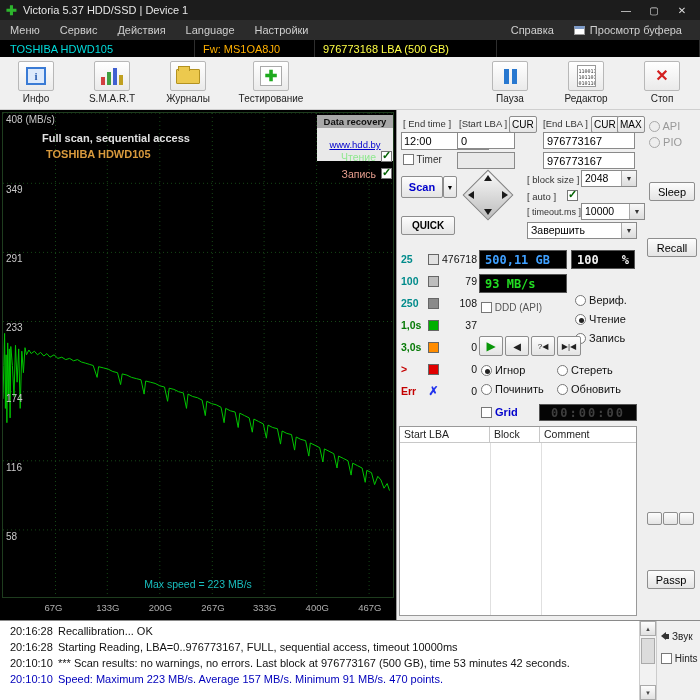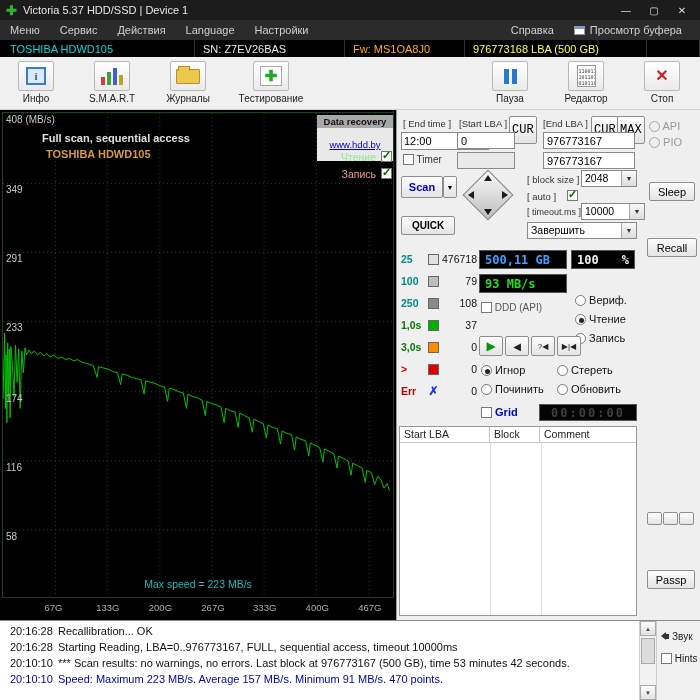--- a/index.html
+++ b/index.html
@@ -74,21 +74,21 @@
 
   .panel { flex:1; background:#efefef; border-left:1px solid #9a9a9a; position:relative;
            font-size:11px; }
   .plabel { position:absolute; font-size:9.5px; color:#333; white-space:nowrap; }
   .inp { position:absolute; border:1px solid #8a8a8a; background:#fff; font-size:11px;
          font-family:"Liberation Sans",sans-serif; padding:0 3px; height:17px; }
   .inp.dis { background:#e9e9e9; }
   .b3 { background:linear-gradient(#fdfdfd,#e4e4e4); border:1px solid #8e8e8e; border-radius:2px;
         font-size:11px; display:flex; align-items:center; justify-content:center; position:absolute;
         cursor:default; font-family:"Liberation Sans",sans-serif; }
-  .tinybtn { font-size:12px; height:28px; padding:0 2px;font-family:Liberation Mono, monospace; }
+  .tinybtn { font-size:10px; height:17px; padding:0 2px; }
   .chk { display:inline-block; width:11px; height:11px; background:#fff; border:1px solid #777;
          position:relative; vertical-align:-2px; }
   .chk.checked::after { content:"✓"; position:absolute; left:0px; top:-3px; font-size:11px;
                         color:#056305; font-weight:bold; }
   .radio { display:inline-block; width:11px; height:11px; border-radius:50%; border:1px solid #777;
            background:#fff; position:relative; vertical-align:-2px; }
   .radio.sel::after { content:""; position:absolute; left:3px; top:3px; width:5px; height:5px;
                       border-radius:50%; background:#222; }
   .radio.gray { border-color:#a8a8a8; background:#eee; }
   .combo { position:absolute; background:#fff; border:1px solid #8a8a8a; height:17px;
@@ -175,21 +175,20 @@
     <span class="menu-item">Language</span>
     <span class="menu-item">Настройки</span>
     <span class="menu-item push">Справка</span>
     <span class="menu-item" style="margin-right:8px;">
       <span class="buffer-icon"></span><span>Просмотр буфера</span>
     </span>
   </nav>
 
   <div class="infobar">
     <div class="seg seg-model">TOSHIBA HDWD105</div>
-    <div class="seg seg-serial">SN: Z7EV26BAS</div>
     <div class="seg seg-fw">Fw: MS1OA8J0</div>
     <div class="seg seg-cap">976773168 LBA (500 GB)</div>
     <div class="seg seg-fill"></div>
   </div>
 
   <div class="toolbar">
     <div class="tool">
       <span class="tool-face">
           <span class="ic-info">i</span>
         </span>

